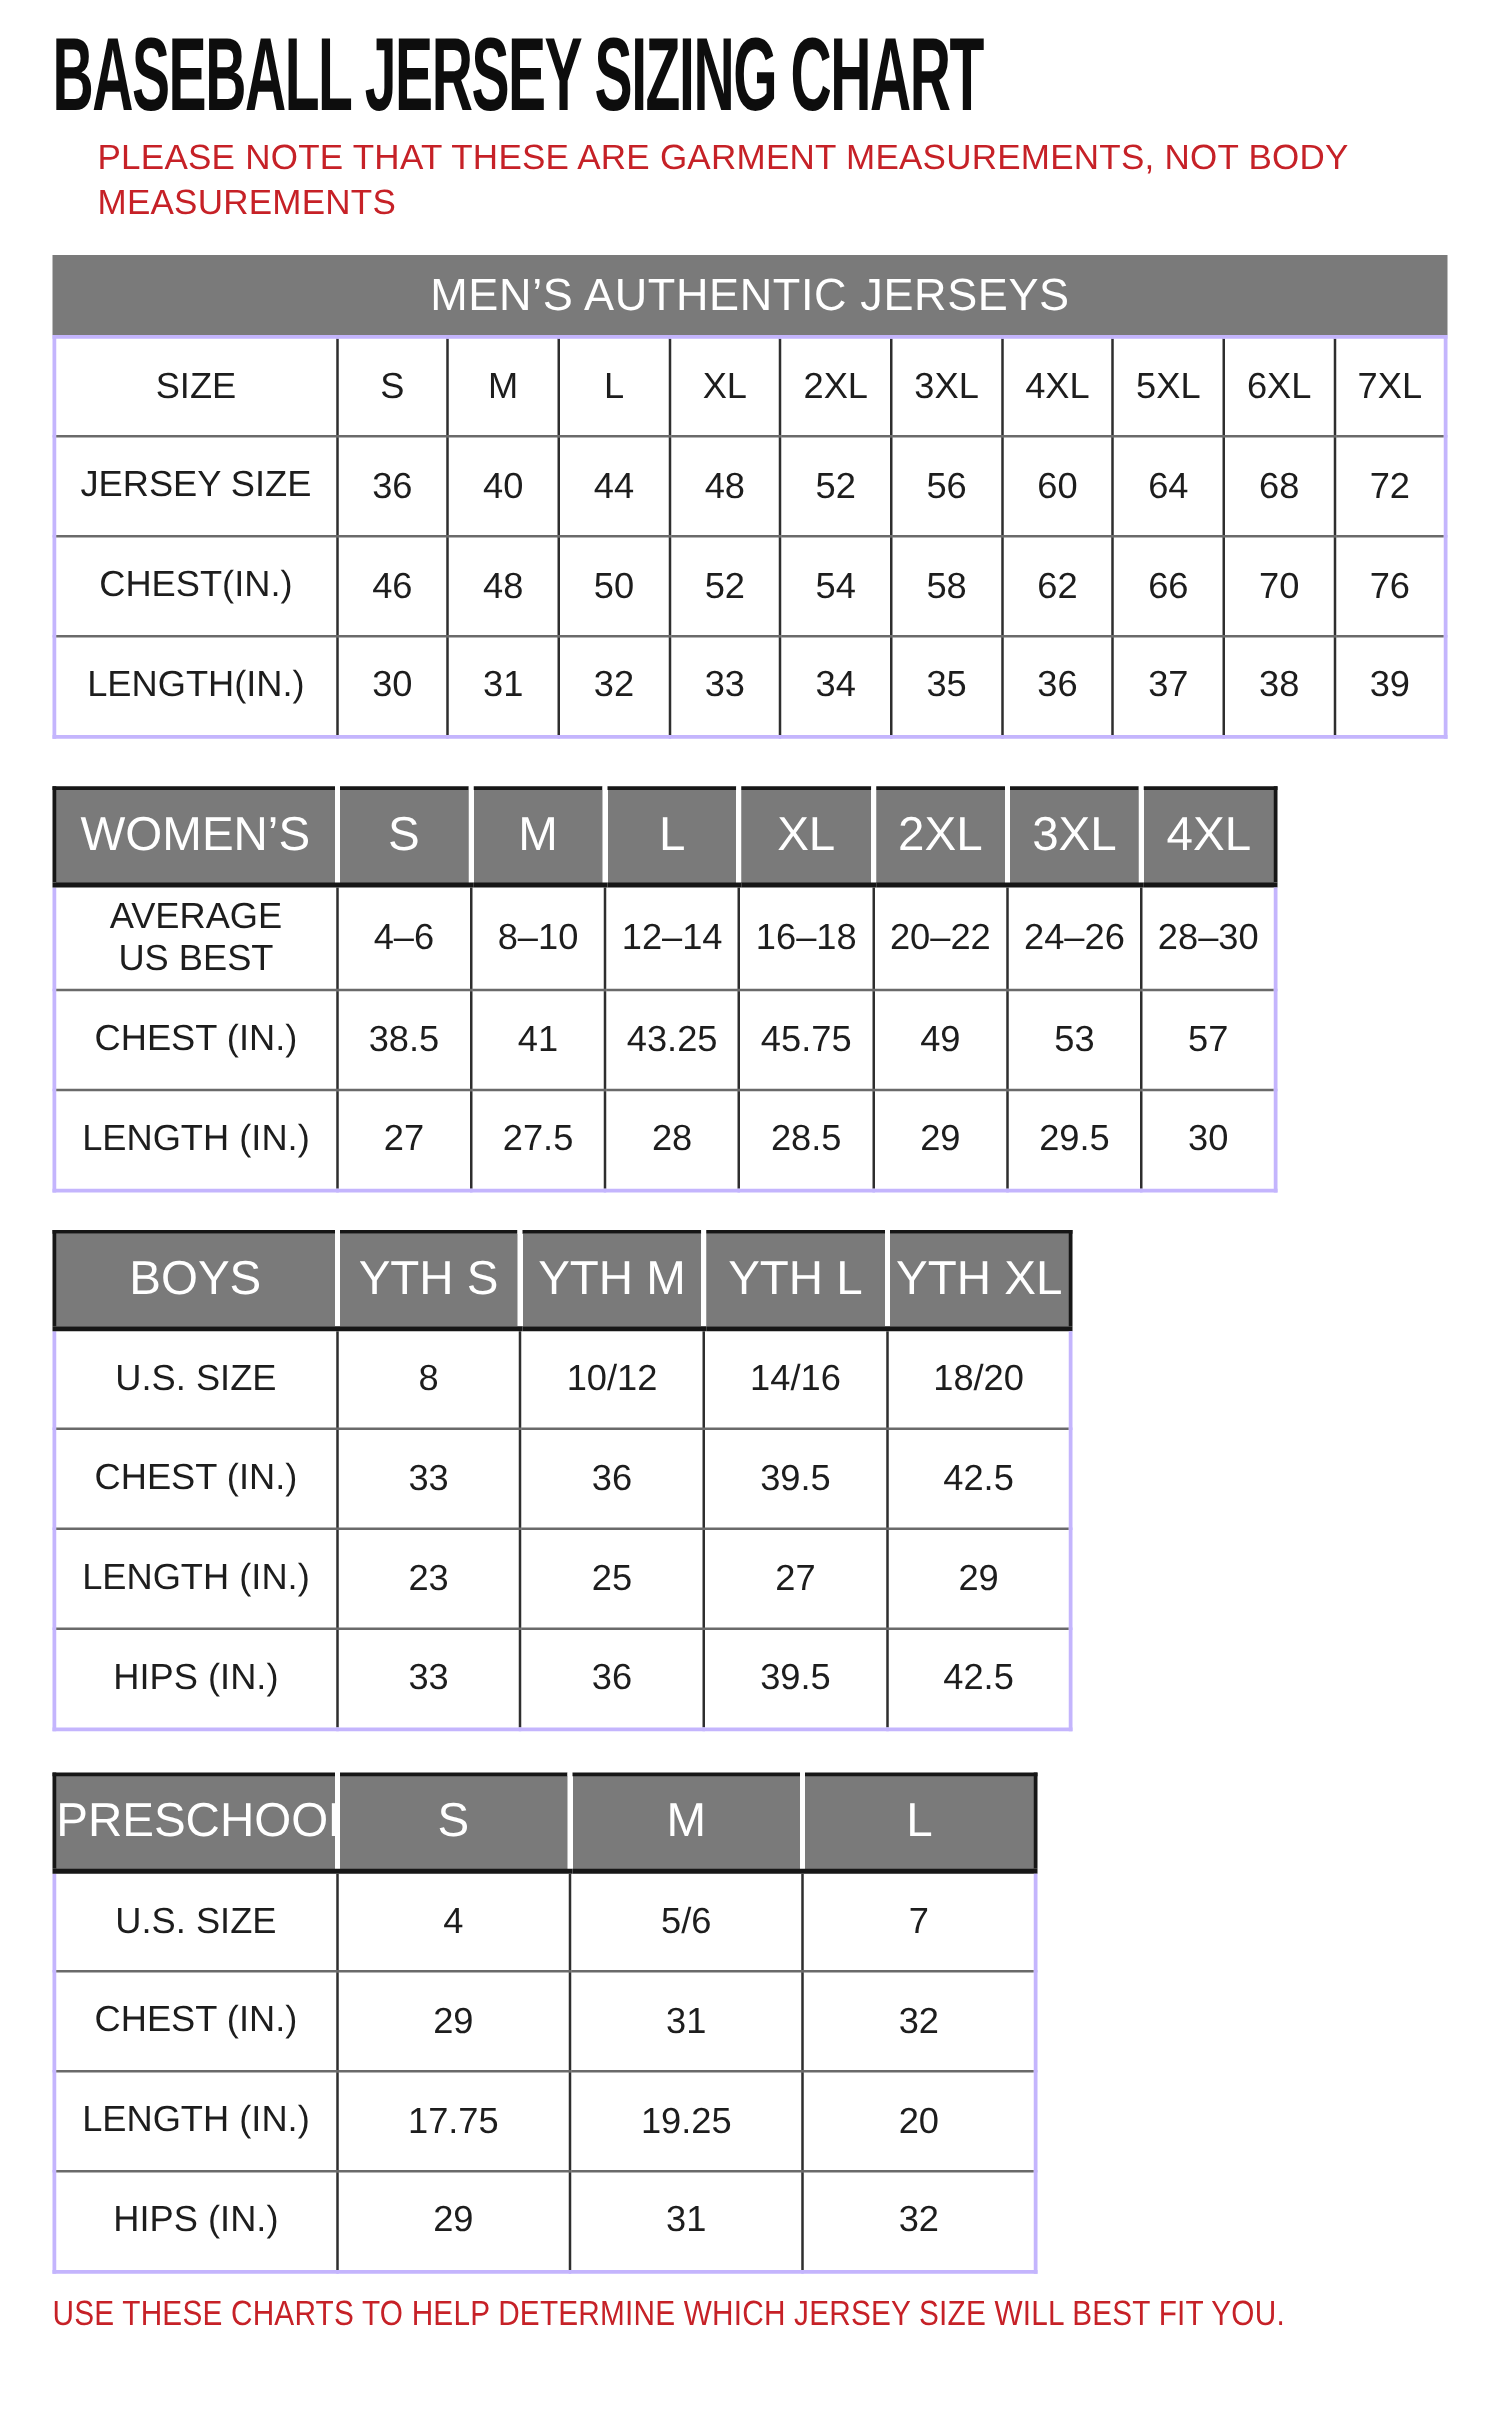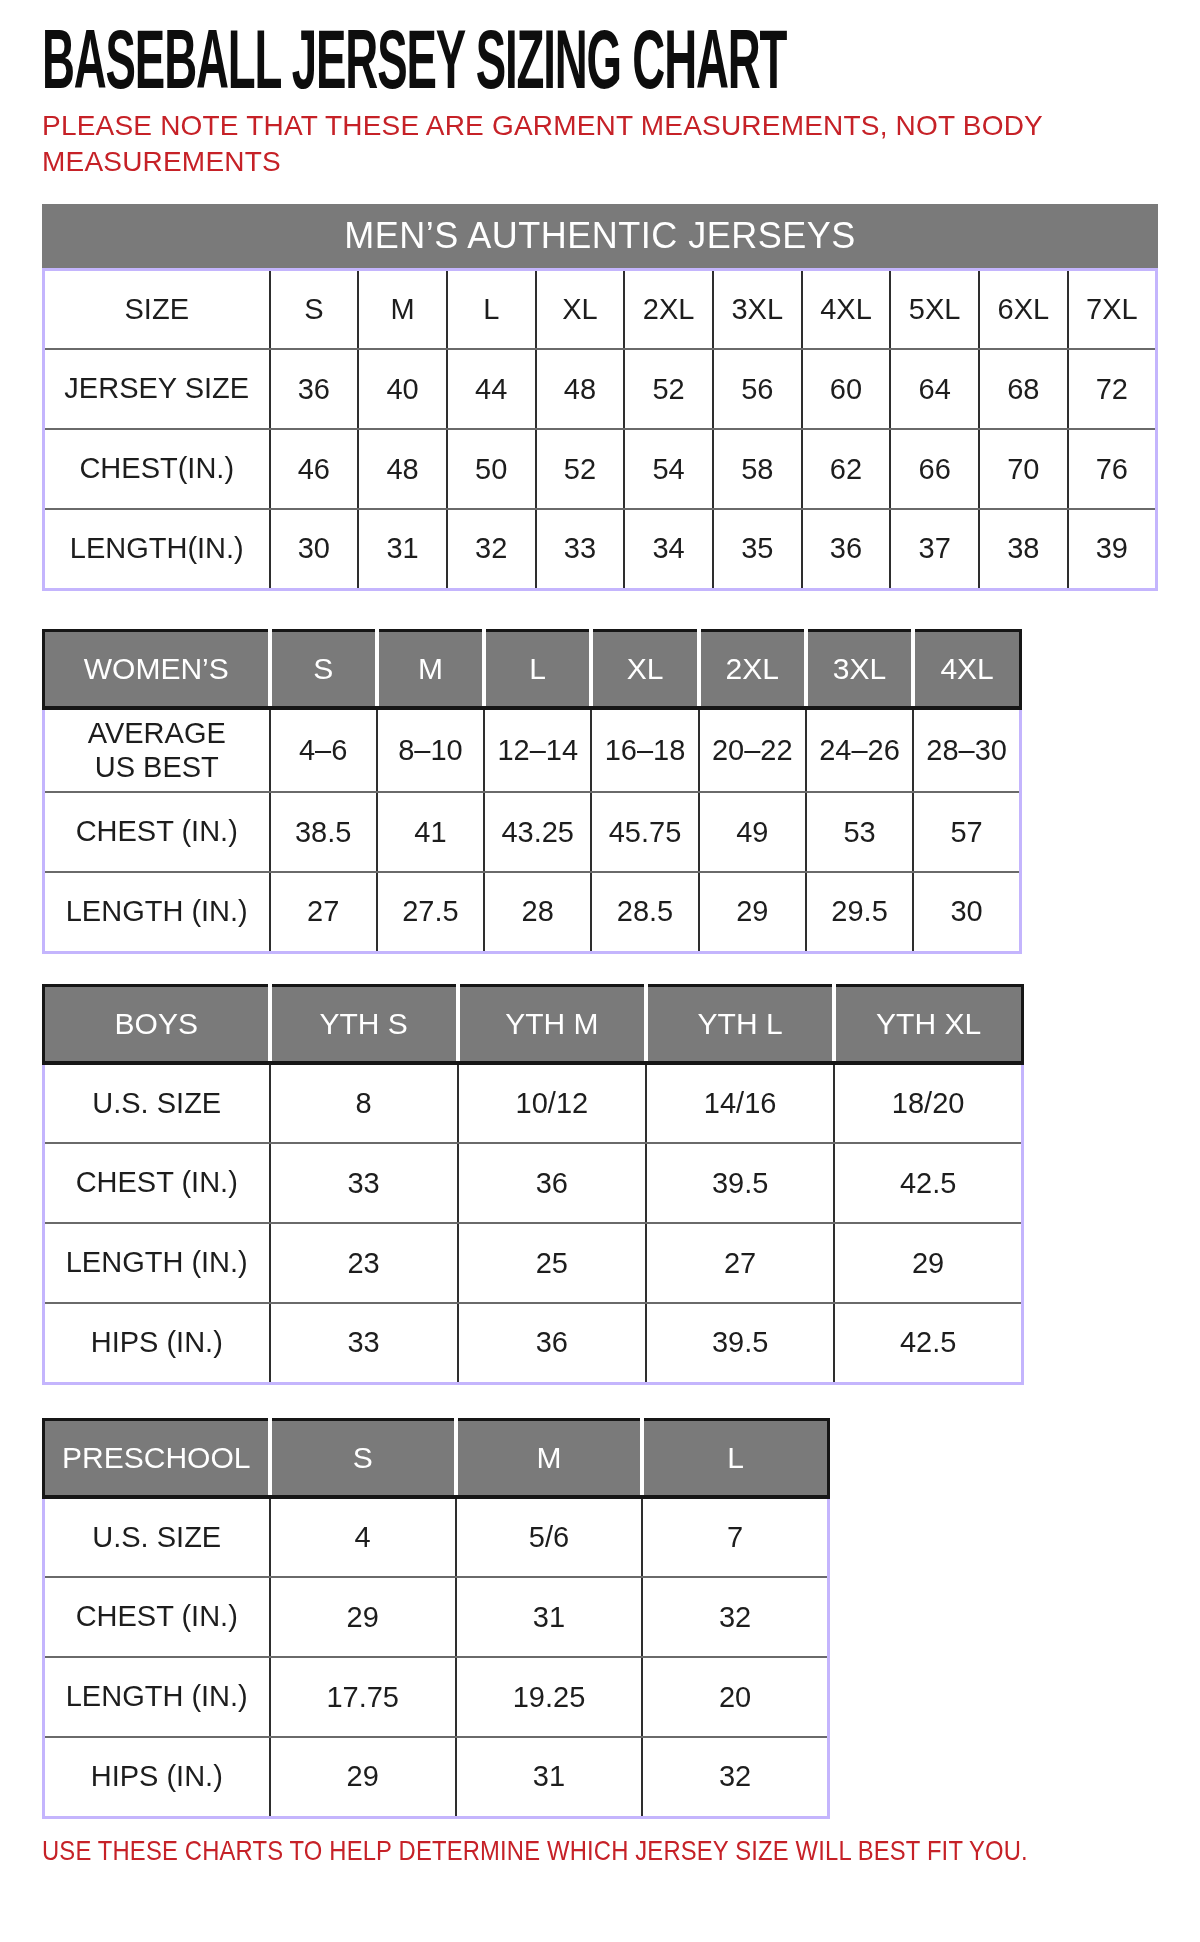--- a/index.html
+++ b/index.html
@@ -16,21 +16,21 @@
   .title-inner {
     display: inline-block; transform: scale(0.57, 1.04); transform-origin: 0 50%;
     font-size: 80px; font-weight: 700; letter-spacing: -2px; color: #0d0d0d;
     white-space: nowrap;
   }
 
   
   .note {
     margin-top: 16px; max-width: 1105px;
     font-size: 28px; line-height: 1.28; font-weight: 400;
-    color: #c62127; letter-spacing: 0.2px;
+    color: #c62127; letter-spacing: 0.2px; margin-left: 36px;
   }
 
   
   .banner {
     margin-top: 24px; width: 1116px; height: 64px;
     background: #7a7a7a; color: #ffffff;
     display: flex; align-items: center; justify-content: center;
     font-size: 36px; letter-spacing: 0.5px;
   }
 
@@ -41,28 +41,28 @@
     font-size: 29px; font-weight: 400; color: #1d1d1d;
     border-left: 2px solid #2e2e2e; border-right: 2px solid #2e2e2e;
     border-top: 2px solid #6a6a6a; border-bottom: 2px solid #6a6a6a;
     overflow: hidden;
   }
   .tbl .lbl { white-space: pre-line; line-height: 1.15; }
   .tbl th.gh {
     background: #7a7a7a; color: #ffffff; font-weight: 400;
     border-left: 4px solid #ffffff; border-right: 4px solid #ffffff;
     border-top: 3px solid #161616; border-bottom: 4px solid #161616;
-    height: 78px; font-size: 30px;
+    height: 78px; font-size: 38px;
   }
   .tbl th.gh:first-child { border-left: 3px solid #161616; }
   .tbl th.gh:last-child  { border-right: 3px solid #161616; }
 
   .mens      { width: 1116px; }
   .womens    { width: 980px;  margin-top: 38px; }
-  .boys      { width: 982px;  margin-top: 30px; }
+  .boys      { width: 816px;  margin-top: 30px; }
   .preschool { width: 788px;  margin-top: 33px; }
   .c-label { width: 226px; }
   .womens tr.avg td { height: 84px; }
 
   
   .footer {
     margin-top: 16px; white-space: nowrap;
     font-size: 28px; color: #c62127; letter-spacing: 0.2px;
     transform: scale(0.85, 1); transform-origin: 0 50%;
   }

